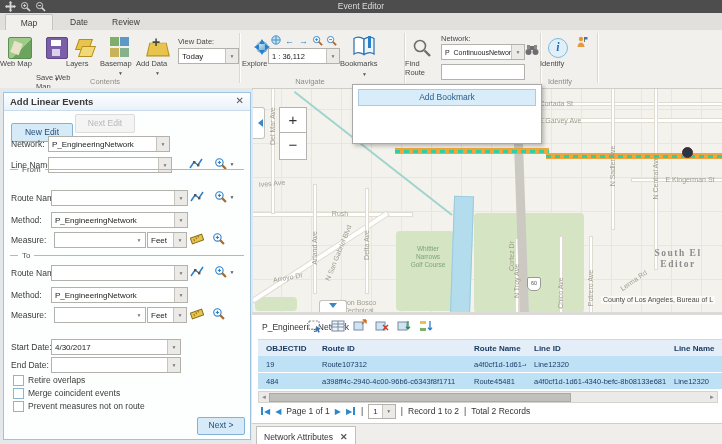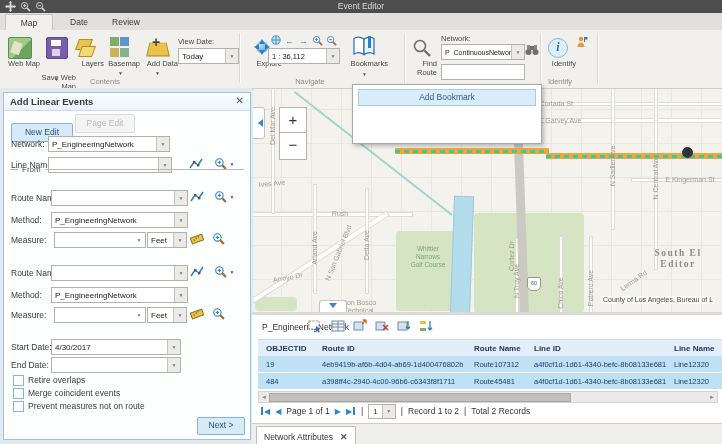--- a/index.html
+++ b/index.html
@@ -9,21 +9,21 @@
   
   .titlebar{left:0;top:0;width:722px;height:13px;background:#4d4d4d}
   .titlebar .ticon{position:absolute;top:1px;width:11px;height:11px}
   .apptitle{position:absolute;left:0;right:0;top:1px;text-align:center;color:#ddd;font-size:8.5px}
   
   .tabrow{left:0;top:13px;width:722px;height:17px;background:#e2e0dc;border-bottom:1px solid #d0cec9}
   .tab{position:absolute;top:1px;height:16px;line-height:16px;text-align:center;font-size:8.5px;color:#3b3b3b}
   .tab.active{background:#f2f0ed;border:1px solid #c6c4c0;border-bottom:none;border-radius:2px 2px 0 0}
   
   .ribbon{left:0;top:30px;width:722px;height:58px;background:#f2f0ed;border-bottom:1px solid #c8c6c2}
-  .rlabel{position:absolute;font-size:7.5px;color:#45494d;text-align:right;line-height:1.15}
+  .rlabel{position:absolute;font-size:7.5px;color:#45494d;text-align:left;line-height:1.15}
   .grouplabel{position:absolute;top:47px;font-size:7.5px;color:#8f8d88;text-align:center}
   .gsep{position:absolute;top:3px;height:50px;width:1px;background:#dbd8d3;border-right:1px solid #fdfdfc}
   .caret{position:absolute;font-size:5px;color:#555}
   .combo{position:absolute;display:flex;background:#fff;border:1px solid #b3b1ac;height:14px;align-items:center}
   .cval{flex:1;padding:0 3px;font-size:8px;color:#222;white-space:nowrap;overflow:hidden}
   .cbtn{width:12px;align-self:stretch;background:#eceae6;border-left:1px solid #c6c4bf;
         display:flex;align-items:center;justify-content:center}
   .cbtn::after{content:"▼";font-size:5px;color:#777}
   
   .icon-webmap{width:22px;height:20px;border-radius:2px;background:linear-gradient(135deg,#9ecb8a 55%,#6ba55d 55%);border:1px solid #5d8f51;position:relative}
@@ -344,21 +344,21 @@
   <div class="popbtn">Add Bookmark</div>
 </div>
 
 <div class="abs leftcol"></div>
 <div class="abs panel">
   <div class="phead">
     <span class="ptitle">Add Linear Events</span>
     <span class="pclose">✕</span>
   </div>
   <div class="pbtn" style="left:7px;top:30px;width:60px">New Edit</div>
-  <div class="pbtn disabled" style="left:71px;top:21px;width:58px">Page Edit</div>
+  <div class="pbtn disabled" style="left:71px;top:21px;width:58px">Next Edit</div>
 
   <span class="flabel" style="left:7px;top:46px">Network:</span>
   <div class="combo" style="left:44px;top:43px;width:120px">
     <span class="cval">P_EngineeringNetwork</span>
     <span class="cbtn"></span>
   </div>
 
   <span class="flabel" style="left:7px;top:67px">Line Name:</span>
   <div class="combo" style="left:44px;top:64px;width:122px">
     <span class="cval"></span>
@@ -430,20 +430,23 @@
   </span>
   <span class="abs" style="left:208px;top:139px">
     <svg width="13" height="13" viewBox="0 0 12 12">
         <circle cx="5" cy="5" r="3.4" fill="#fff" stroke="#2a7fc9"></circle>
         <line x1="7.5" y1="7.5" x2="11" y2="11" stroke="#a86a2d" stroke-width="2"></line>
         <line x1="3.5" y1="5" x2="6.5" y2="5" stroke="#2a7fc9"></line>
         <line x1="5" y1="3.5" x2="5" y2="6.5" stroke="#2a7fc9"></line>
       </svg>
   </span>
 
+  <div class="fsep" style="top:158px">
+      <span>To</span>
+    </div>
 
   <span class="flabel" style="left:7px;top:175px">Route Name:</span>
   <div class="combo" style="left:47px;top:172px;width:135px">
     <span class="cval"></span>
     <span class="cbtn"></span>
   </div>
   <span class="abs" style="left:186px;top:172px">
     <svg width="14" height="14" viewBox="0 0 14 14">
         <polyline points="1,11 5,5 9,8 13,2" fill="none" stroke="#2a7fc9" stroke-width="1.5"></polyline>
         <rect x="4" y="4" width="2.4" height="2.4" fill="#555"></rect>
@@ -556,21 +559,20 @@
 
   <div class="tgrid thead">
     <span>OBJECTID</span>
     <span>Route ID</span>
     <span>Route Name</span>
     <span>Line ID</span>
     <span>Line Name</span>
   </div>
   <div class="tgrid trow" style="top:41px">
     <span>19</span>
-    <span>4eb9419b-af6b-4d04-ab69-1d400476802b</span>
     <span>Route107312</span>
     <span>a4f0cf1d-1d61-4340-befc-8b08133e681e</span>
     <span>Line12320</span>
   </div>
   <div class="tgrid trow" style="top:58px">
     <span>484</span>
     <span>a398ff4c-2940-4c00-96b6-c6343f8f1711</span>
     <span>Route45481</span>
     <span>a4f0cf1d-1d61-4340-befc-8b08133e681e</span>
     <span>Line12320</span>

